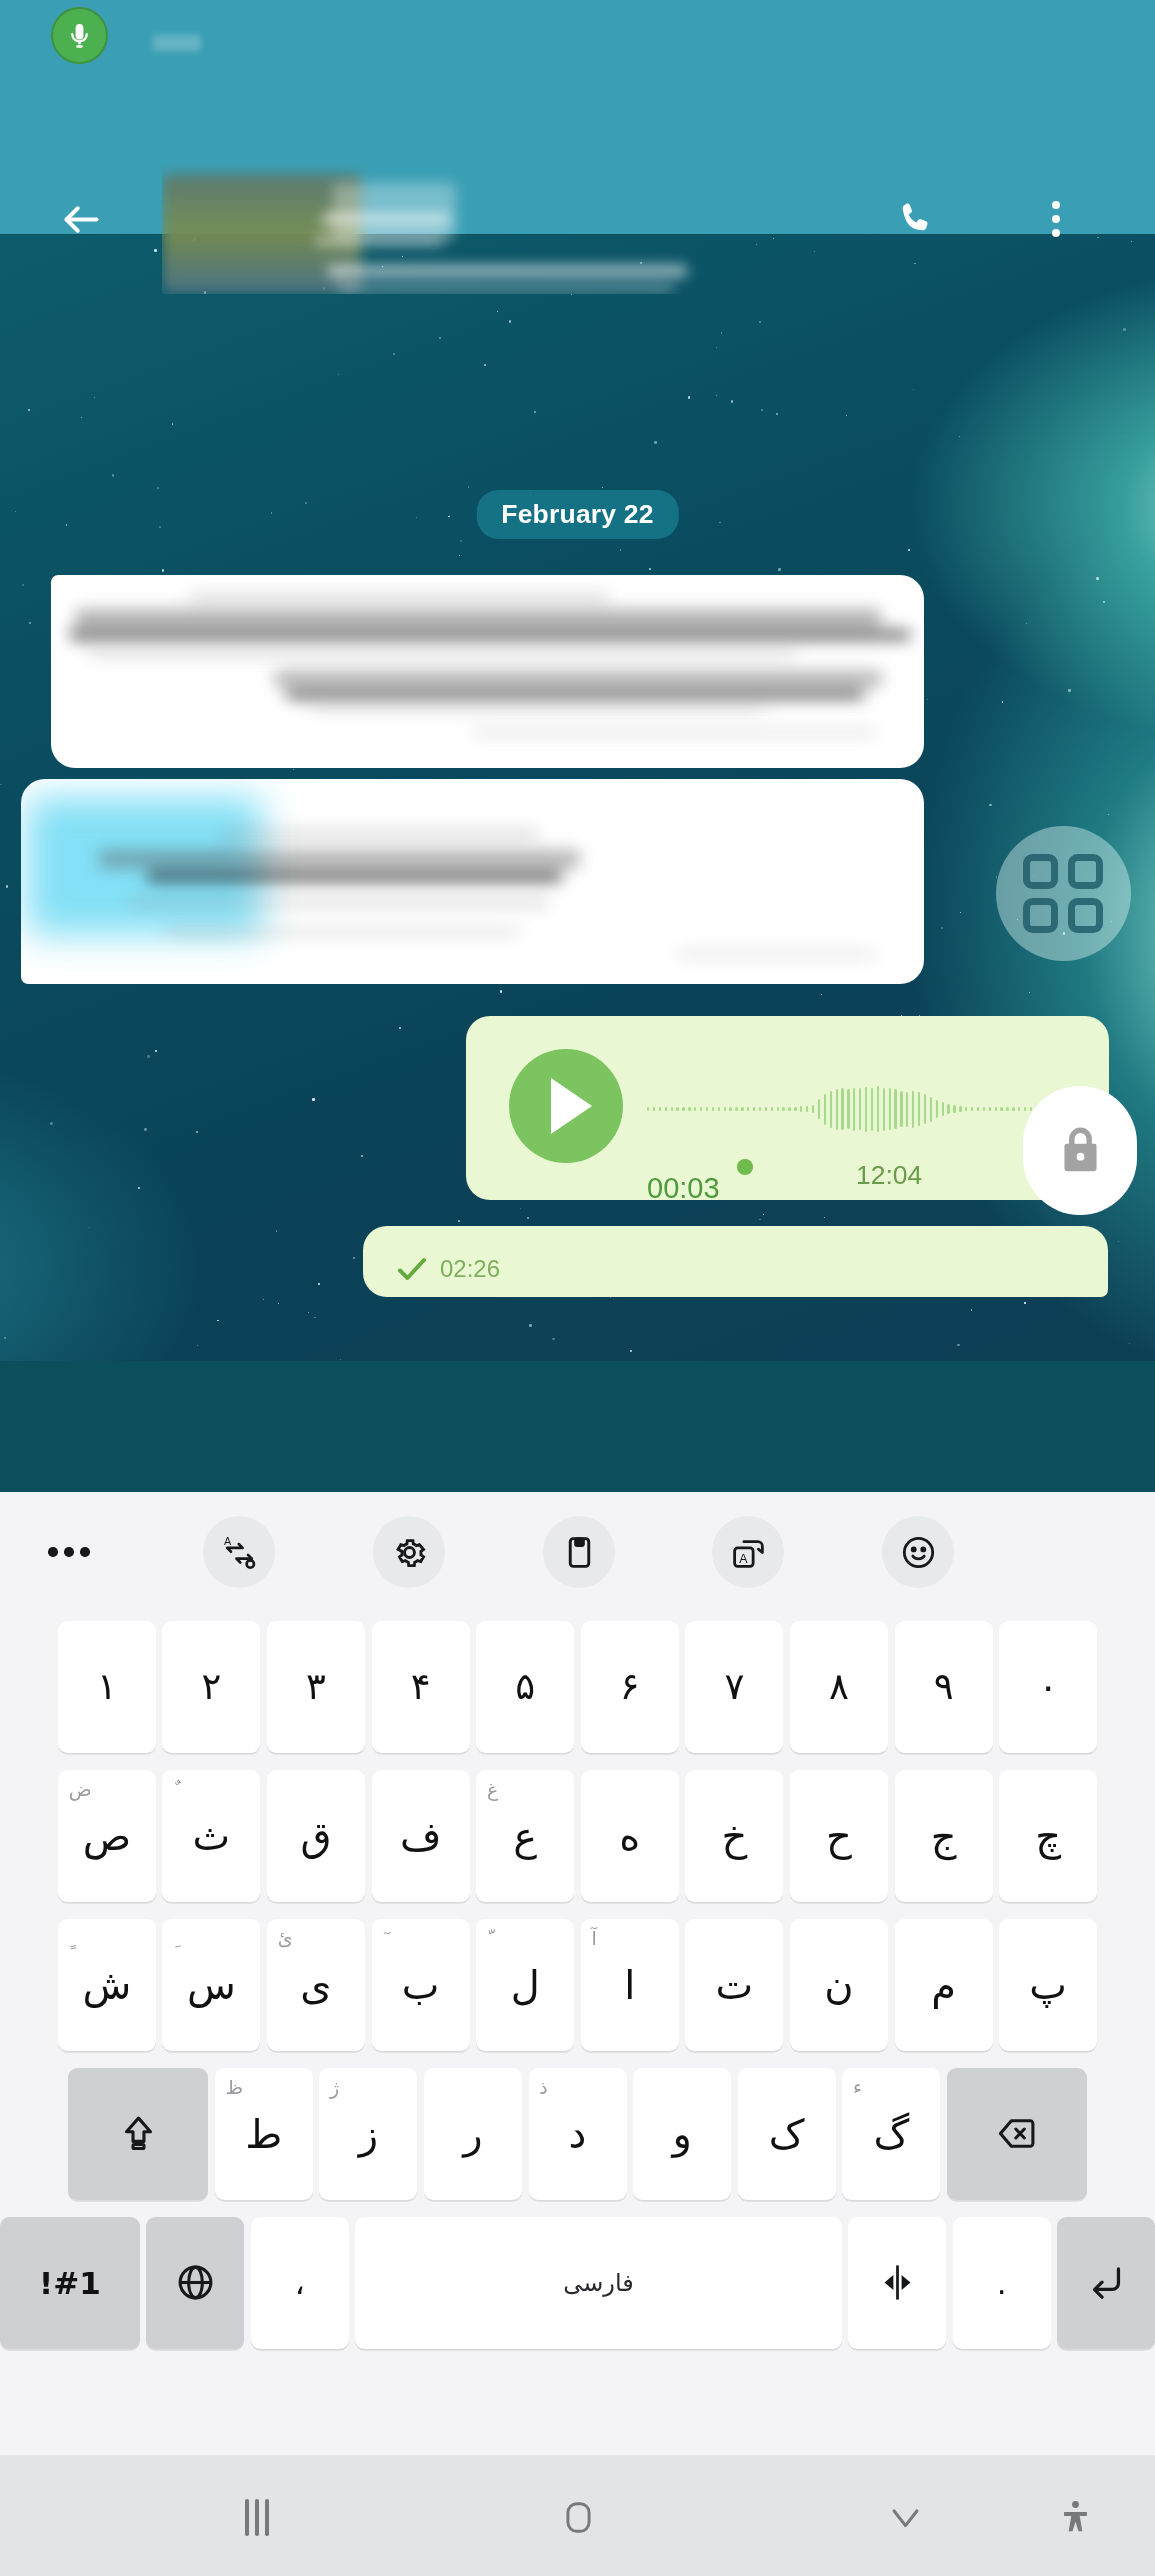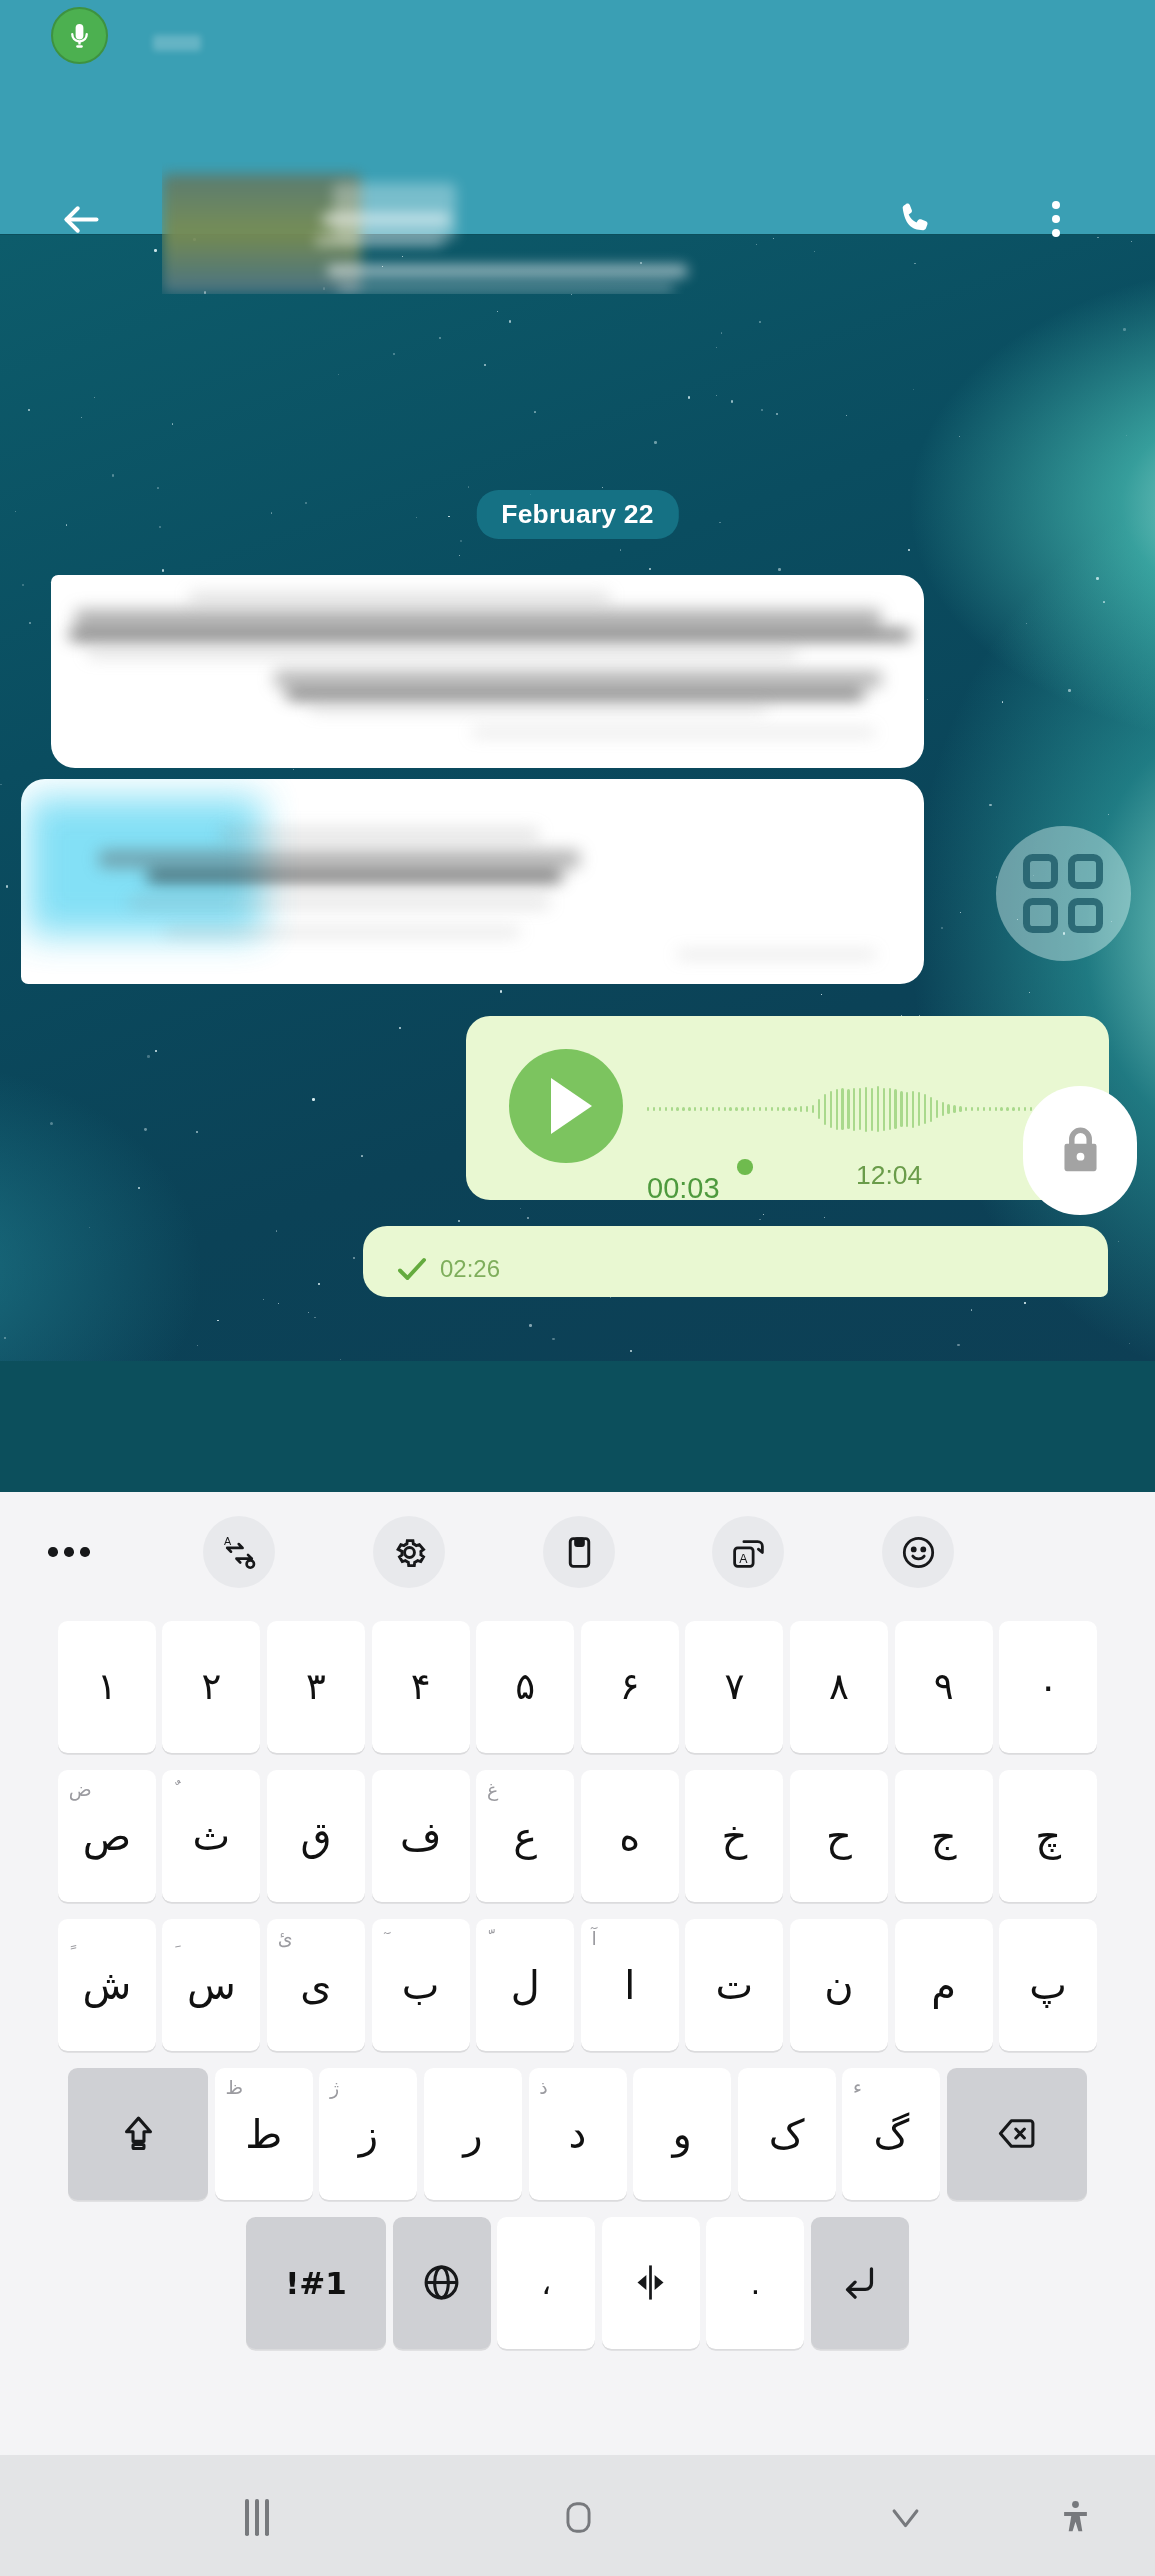--- a/index.html
+++ b/index.html
@@ -714,20 +714,23 @@
           <div class="key fn globe">
             <svg viewBox="0 0 24 24" fill="none" stroke="#17181a" stroke-width="1.8">
               <circle cx="12" cy="12" r="9"></circle>
               <ellipse cx="12" cy="12" rx="4" ry="9"></ellipse>
               <path d="M3 12h18"></path>
             </svg>
           </div>
           <div class="key small">
             <span>،</span>
           </div>
+          <div class="key space">
+            <span>فارسی</span>
+          </div>
           <div class="key">
             <svg viewBox="0 0 24 24" fill="#17181a">
               <path d="M11.2 2h1.6v20h-1.6z"></path>
               <path d="M9.6 7.6v8.8L4.4 12z"></path>
               <path d="M14.4 7.6v8.8L19.6 12z"></path>
             </svg>
           </div>
           <div class="key small">
             <span>.</span>
           </div>

